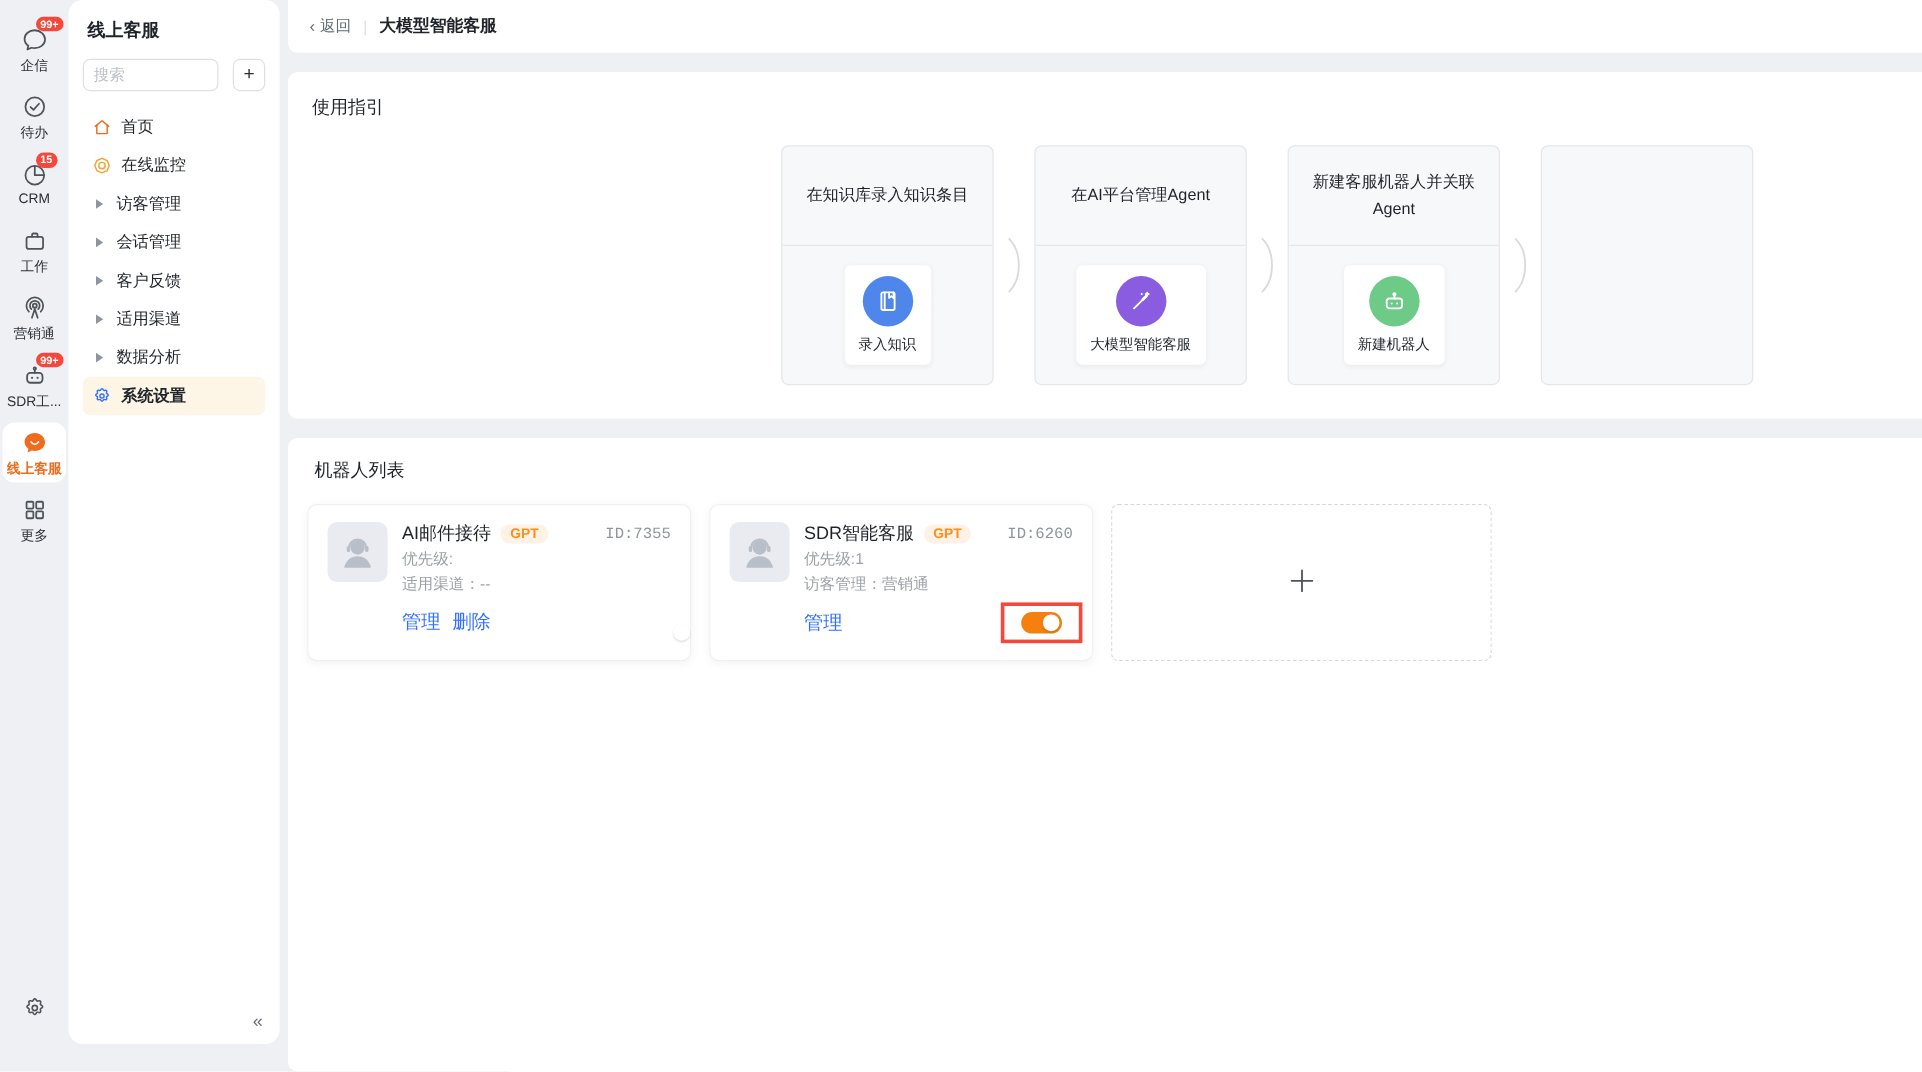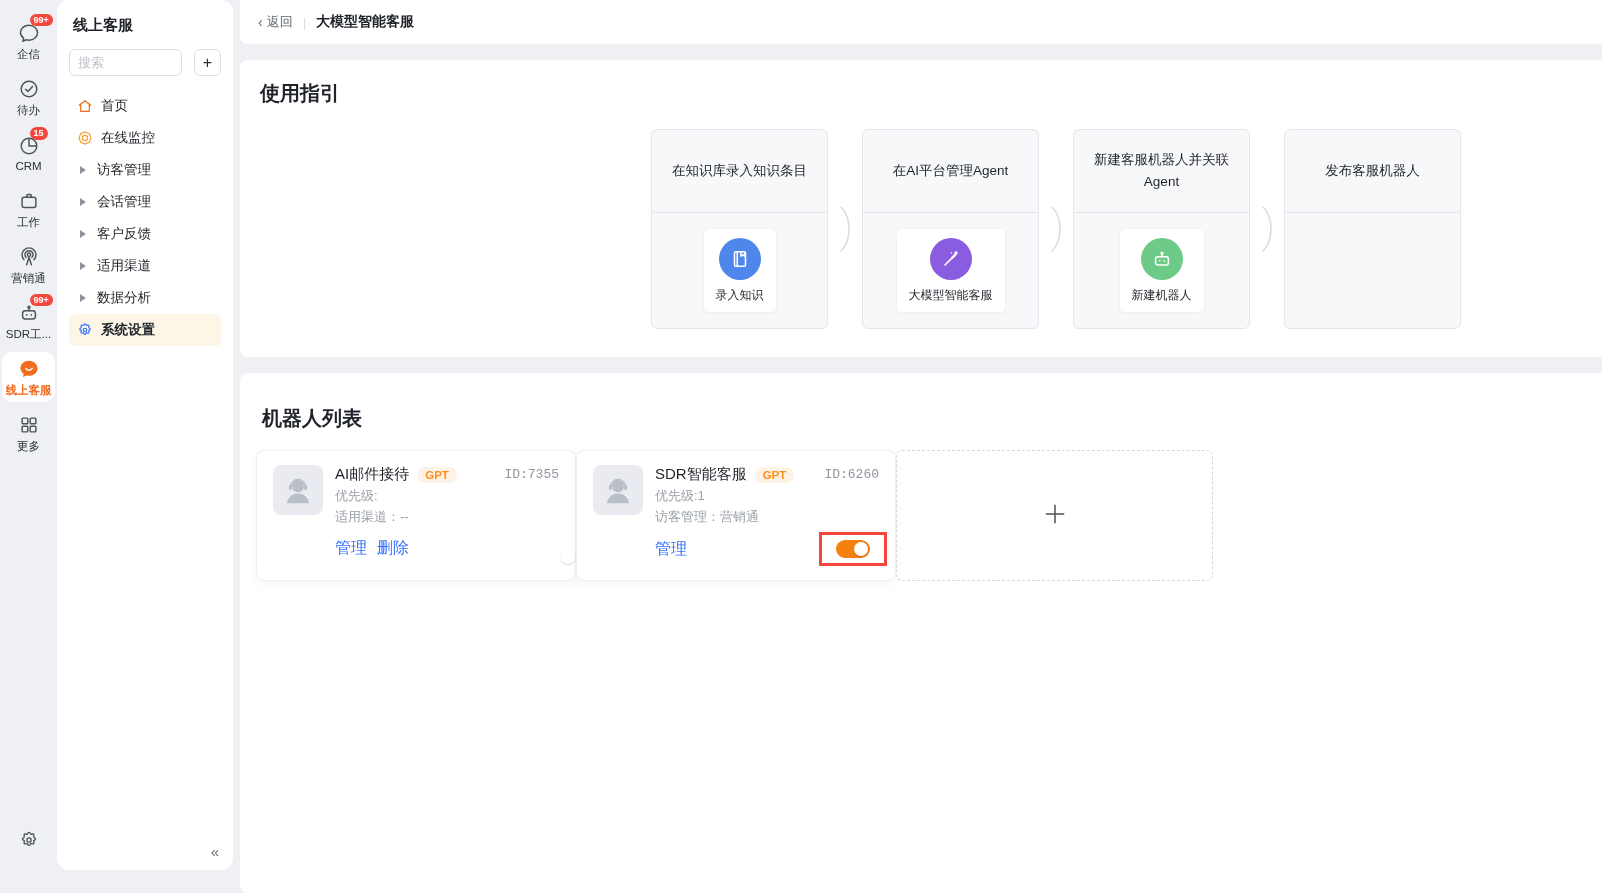--- a/index.html
+++ b/index.html
@@ -36,36 +36,36 @@
   .sb-collapse { position:absolute; right:14px; bottom:10px; color:#646a73; font-size:15px; cursor:pointer; }
   
   .main { flex:1; margin-left:7px; display:flex; flex-direction:column; min-width:0; }
   .topbar { height:44px; background:#fff; border-radius:0 0 0 8px; display:flex; align-items:center; padding:0 18px; flex:0 0 44px; }
   .back { display:flex; align-items:center; gap:4px; color:#646a73; font-size:13px; cursor:pointer; }
   .back .chev { font-size:14px; }
   .crumb-div { color:#dde0e3; margin:0 10px; font-size:13px; }
   .crumb-title { font-size:14px; font-weight:bold; color:#1f2329; }
   .panel { background:#fff; border-radius:8px 0 0 8px; margin-top:16px; }
   .panel1 { padding:20px 0 28px 20px; flex:0 0 auto; }
-  .sec-head { font-size:20px; font-weight:bold; color:#1f2329; }
+  .sec-head { font-size:15px; font-weight:normal; color:#1f2329; }
   
   .guide-row { display:flex; align-items:center; margin-top:22px; padding-right:141px; justify-content:flex-end; gap:10px; }
   .gcard { width:177px; height:200px; border:1px solid #e5e6eb; border-radius:6px; background:#f7f8fa; overflow:hidden; display:flex; flex-direction:column; }
   .gcard-title { height:83px; border-bottom:1px solid #e5e6eb; display:flex; align-items:center; justify-content:center; text-align:center; padding:0 14px; font-size:13.5px; line-height:1.6; color:#1f2329; }
   .gcard-body { flex:1; display:flex; align-items:center; justify-content:center; }
   .gaction { background:#fff; border-radius:5px; box-shadow:0 1px 4px rgba(31,35,41,.06); padding:9px 12px 8px; display:flex; flex-direction:column; align-items:center; cursor:pointer; }
   .gcircle { width:42px; height:42px; border-radius:50%; display:flex; align-items:center; justify-content:center; }
   .gcircle svg { width:22px; height:22px; }
   .gaction-label { font-size:12px; color:#1f2329; margin-top:7px; white-space:nowrap; }
   .gsep { color:#d8dade; flex:0 0 auto; }
   .gsep svg { width:14px; height:56px; display:block; }
   
-  .panel2 { padding:32px 16px; flex:1; }
+  .panel2 { padding:18px 16px; flex:1; }
   .panel2 .sec-head { margin-left:6px; }
-  .bots-row { display:flex; margin-top:18px; align-items:stretch; }
+  .bots-row { display:flex; gap:15px; margin-top:18px; align-items:stretch; }
   .bot-card { width:320px; background:#fff; border:1px solid #eef0f2; border-radius:8px; box-shadow:0 2px 8px rgba(31,35,41,.05); padding:14px 16px; display:flex; gap:12px; }
   .bot-avatar { width:50px; height:50px; border-radius:8px; background:#e9ebf0; flex:0 0 50px; display:flex; align-items:center; justify-content:center; overflow:hidden; }
   .bot-avatar svg { width:40px; height:40px; }
   .bot-body { flex:1; min-width:0; display:flex; flex-direction:column; }
   .bot-row1 { display:flex; align-items:center; }
   .bot-name { font-size:15px; color:#1f2329; }
   .gpt-badge { background:#fdf2e5; color:#ff8d1a; font-size:11.5px; font-weight:bold; border-radius:10px; padding:2px 8px; margin-left:8px; }
   .bot-id { margin-left:auto; color:#8f959e; font-size:13px;font-family:Liberation Mono, monospace; }
   .bot-meta { color:#9ca1a8; font-size:13px; margin-top:3px; }
   .bot-foot { display:flex; align-items:center; margin-top:6px; min-height:32px; }
@@ -324,21 +324,20 @@
         </div>
       </div>
 
       <span class="gsep">
         <svg viewBox="0 0 14 56" fill="none" stroke="#d8dade" stroke-width="1.5" stroke-linecap="round">
             <path d="M3 6c6 6 8 14 8 22s-2 16-8 22"></path>
           </svg>
       </span>
 
       <div class="gcard">
-        <div class="gcard-title">发布客服机器人</div>
       </div>
 
     </div>
   </div>
 
   <div class="panel panel2">
     <div class="sec-head">机器人列表</div>
 
     <div class="bots-row">
 

